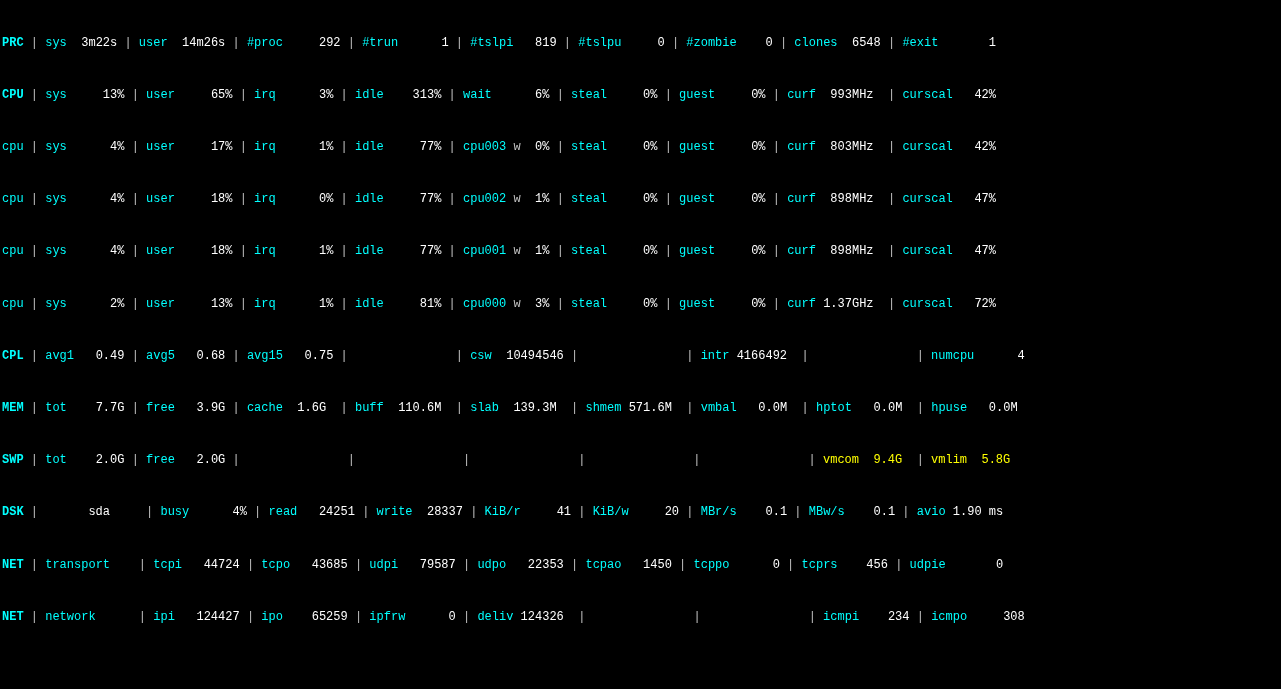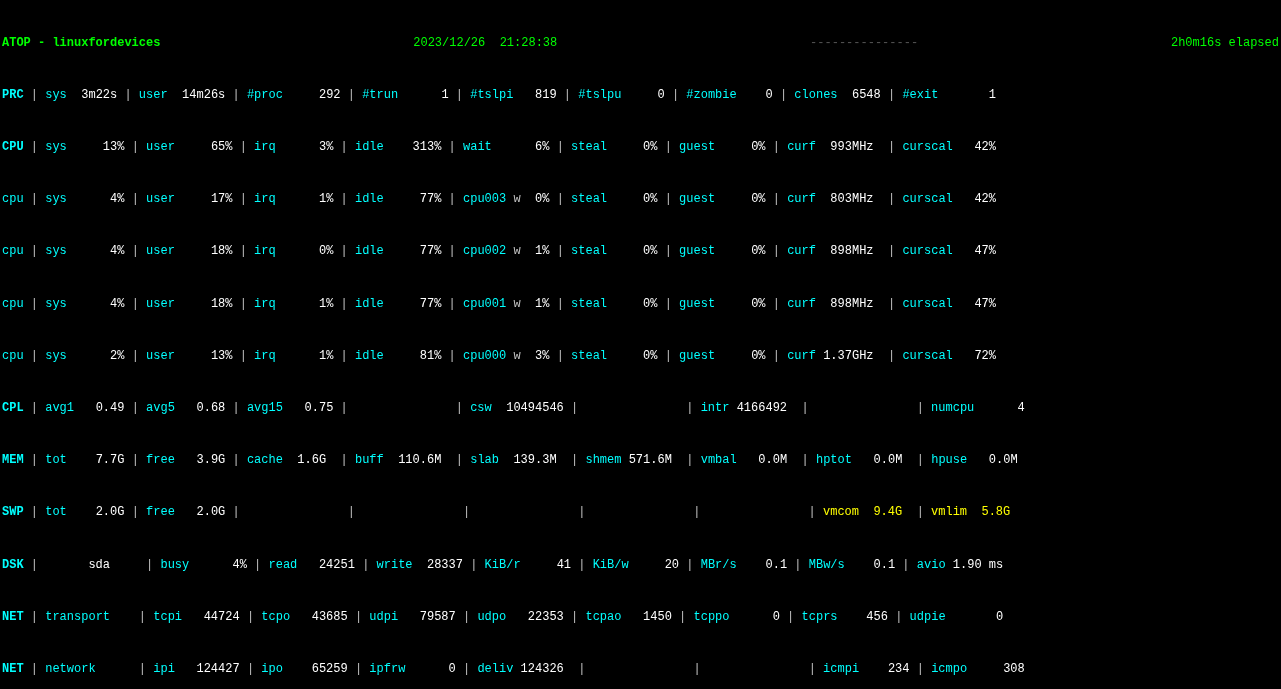--- a/index.html
+++ b/index.html
@@ -21,26 +21,20 @@
       font-size: 12px;
       white-space: pre;
       line-height: 1.45;
     }
   </style>
 </head>
 <body>
 
 <div class="screen">
   <div class="pre-section">
-    <div style="background:#000;color:#00ff00;display:flex;justify-content:space-between;padding:0 2px;">
-      <span style="color:#00ff00;font-weight:bold;">ATOP - linuxfordevices</span>
-      <span style="color:#00ff00;">2023/12/26  21:28:38</span>
-      <span style="color:#555;">---------------</span>
-      <span style="color:#00ff00;">2h0m16s elapsed</span>
-    </div>
     <div style="color:#c0c0c0;padding:0 2px;white-space:pre;"><span style="color:#00ffff;font-weight:bold;">PRC</span> | <span style="color:#00ffff;">sys</span>  <span style="color:#fff;">3m22s</span> | <span style="color:#00ffff;">user</span>  <span style="color:#fff;">14m26s</span> | <span style="color:#00ffff;">#proc</span>     <span style="color:#fff;">292</span> | <span style="color:#00ffff;">#trun</span>      <span style="color:#fff;">1</span> | <span style="color:#00ffff;">#tslpi</span>   <span style="color:#fff;">819</span> | <span style="color:#00ffff;">#tslpu</span>     <span style="color:#fff;">0</span> | <span style="color:#00ffff;">#zombie</span>    <span style="color:#fff;">0</span> | <span style="color:#00ffff;">clones</span>  <span style="color:#fff;">6548</span> | <span style="color:#00ffff;">#exit</span>       <span style="color:#fff;">1</span></div>
     <div style="color:#c0c0c0;padding:0 2px;white-space:pre;"><span style="color:#00ffff;font-weight:bold;">CPU</span> | <span style="color:#00ffff;">sys</span>     <span style="color:#fff;">13%</span> | <span style="color:#00ffff;">user</span>     <span style="color:#fff;">65%</span> | <span style="color:#00ffff;">irq</span>      <span style="color:#fff;">3%</span> | <span style="color:#00ffff;">idle</span>    <span style="color:#fff;">313%</span> | <span style="color:#00ffff;">wait</span>      <span style="color:#fff;">6%</span> | <span style="color:#00ffff;">steal</span>     <span style="color:#fff;">0%</span> | <span style="color:#00ffff;">guest</span>     <span style="color:#fff;">0%</span> | <span style="color:#00ffff;">curf</span>  <span style="color:#fff;">993MHz</span>  | <span style="color:#00ffff;">curscal</span>   <span style="color:#fff;">42%</span></div>
     <div style="color:#c0c0c0;padding:0 2px;white-space:pre;"><span style="color:#00ffff;">cpu</span> | <span style="color:#00ffff;">sys</span>      <span style="color:#fff;">4%</span> | <span style="color:#00ffff;">user</span>     <span style="color:#fff;">17%</span> | <span style="color:#00ffff;">irq</span>      <span style="color:#fff;">1%</span> | <span style="color:#00ffff;">idle</span>     <span style="color:#fff;">77%</span> | <span style="color:#00ffff;">cpu003</span> w  <span style="color:#fff;">0%</span> | <span style="color:#00ffff;">steal</span>     <span style="color:#fff;">0%</span> | <span style="color:#00ffff;">guest</span>     <span style="color:#fff;">0%</span> | <span style="color:#00ffff;">curf</span>  <span style="color:#fff;">803MHz</span>  | <span style="color:#00ffff;">curscal</span>   <span style="color:#fff;">42%</span></div>
     <div style="color:#c0c0c0;padding:0 2px;white-space:pre;"><span style="color:#00ffff;">cpu</span> | <span style="color:#00ffff;">sys</span>      <span style="color:#fff;">4%</span> | <span style="color:#00ffff;">user</span>     <span style="color:#fff;">18%</span> | <span style="color:#00ffff;">irq</span>      <span style="color:#fff;">0%</span> | <span style="color:#00ffff;">idle</span>     <span style="color:#fff;">77%</span> | <span style="color:#00ffff;">cpu002</span> w  <span style="color:#fff;">1%</span> | <span style="color:#00ffff;">steal</span>     <span style="color:#fff;">0%</span> | <span style="color:#00ffff;">guest</span>     <span style="color:#fff;">0%</span> | <span style="color:#00ffff;">curf</span>  <span style="color:#fff;">898MHz</span>  | <span style="color:#00ffff;">curscal</span>   <span style="color:#fff;">47%</span></div>
     <div style="color:#c0c0c0;padding:0 2px;white-space:pre;"><span style="color:#00ffff;">cpu</span> | <span style="color:#00ffff;">sys</span>      <span style="color:#fff;">4%</span> | <span style="color:#00ffff;">user</span>     <span style="color:#fff;">18%</span> | <span style="color:#00ffff;">irq</span>      <span style="color:#fff;">1%</span> | <span style="color:#00ffff;">idle</span>     <span style="color:#fff;">77%</span> | <span style="color:#00ffff;">cpu001</span> w  <span style="color:#fff;">1%</span> | <span style="color:#00ffff;">steal</span>     <span style="color:#fff;">0%</span> | <span style="color:#00ffff;">guest</span>     <span style="color:#fff;">0%</span> | <span style="color:#00ffff;">curf</span>  <span style="color:#fff;">898MHz</span>  | <span style="color:#00ffff;">curscal</span>   <span style="color:#fff;">47%</span></div>
     <div style="color:#c0c0c0;padding:0 2px;white-space:pre;"><span style="color:#00ffff;">cpu</span> | <span style="color:#00ffff;">sys</span>      <span style="color:#fff;">2%</span> | <span style="color:#00ffff;">user</span>     <span style="color:#fff;">13%</span> | <span style="color:#00ffff;">irq</span>      <span style="color:#fff;">1%</span> | <span style="color:#00ffff;">idle</span>     <span style="color:#fff;">81%</span> | <span style="color:#00ffff;">cpu000</span> w  <span style="color:#fff;">3%</span> | <span style="color:#00ffff;">steal</span>     <span style="color:#fff;">0%</span> | <span style="color:#00ffff;">guest</span>     <span style="color:#fff;">0%</span> | <span style="color:#00ffff;">curf</span> <span style="color:#fff;">1.37GHz</span>  | <span style="color:#00ffff;">curscal</span>   <span style="color:#fff;">72%</span></div>
     <div style="color:#c0c0c0;padding:0 2px;white-space:pre;"><span style="color:#00ffff;font-weight:bold;">CPL</span> | <span style="color:#00ffff;">avg1</span>   <span style="color:#fff;">0.49</span> | <span style="color:#00ffff;">avg5</span>   <span style="color:#fff;">0.68</span> | <span style="color:#00ffff;">avg15</span>   <span style="color:#fff;">0.75</span> |               | <span style="color:#00ffff;">csw</span>  <span style="color:#fff;">10494546</span> |               | <span style="color:#00ffff;">intr</span> <span style="color:#fff;">4166492</span>  |               | <span style="color:#00ffff;">numcpu</span>      <span style="color:#fff;">4</span></div>
     <div style="color:#c0c0c0;padding:0 2px;white-space:pre;"><span style="color:#00ffff;font-weight:bold;">MEM</span> | <span style="color:#00ffff;">tot</span>    <span style="color:#fff;">7.7G</span> | <span style="color:#00ffff;">free</span>   <span style="color:#fff;">3.9G</span> | <span style="color:#00ffff;">cache</span>  <span style="color:#fff;">1.6G</span>  | <span style="color:#00ffff;">buff</span>  <span style="color:#fff;">110.6M</span>  | <span style="color:#00ffff;">slab</span>  <span style="color:#fff;">139.3M</span>  | <span style="color:#00ffff;">shmem</span> <span style="color:#fff;">571.6M</span>  | <span style="color:#00ffff;">vmbal</span>   <span style="color:#fff;">0.0M</span>  | <span style="color:#00ffff;">hptot</span>   <span style="color:#fff;">0.0M</span>  | <span style="color:#00ffff;">hpuse</span>   <span style="color:#fff;">0.0M</span></div>
     <div style="color:#c0c0c0;padding:0 2px;white-space:pre;"><span style="color:#00ffff;font-weight:bold;">SWP</span> | <span style="color:#00ffff;">tot</span>    <span style="color:#fff;">2.0G</span> | <span style="color:#00ffff;">free</span>   <span style="color:#fff;">2.0G</span> |               |               |               |               |               | <span style="color:#ffff00;">vmcom</span>  <span style="color:#ffff00;">9.4G</span>  | <span style="color:#ffff00;">vmlim</span>  <span style="color:#ffff00;">5.8G</span></div>
     <div style="color:#c0c0c0;padding:0 2px;white-space:pre;"><span style="color:#00ffff;font-weight:bold;">DSK</span> |       <span style="color:#fff;">sda</span>     | <span style="color:#00ffff;">busy</span>      <span style="color:#fff;">4%</span> | <span style="color:#00ffff;">read</span>   <span style="color:#fff;">24251</span> | <span style="color:#00ffff;">write</span>  <span style="color:#fff;">28337</span> | <span style="color:#00ffff;">KiB/r</span>     <span style="color:#fff;">41</span> | <span style="color:#00ffff;">KiB/w</span>     <span style="color:#fff;">20</span> | <span style="color:#00ffff;">MBr/s</span>    <span style="color:#fff;">0.1</span> | <span style="color:#00ffff;">MBw/s</span>    <span style="color:#fff;">0.1</span> | <span style="color:#00ffff;">avio</span> <span style="color:#fff;">1.90 ms</span></div>

